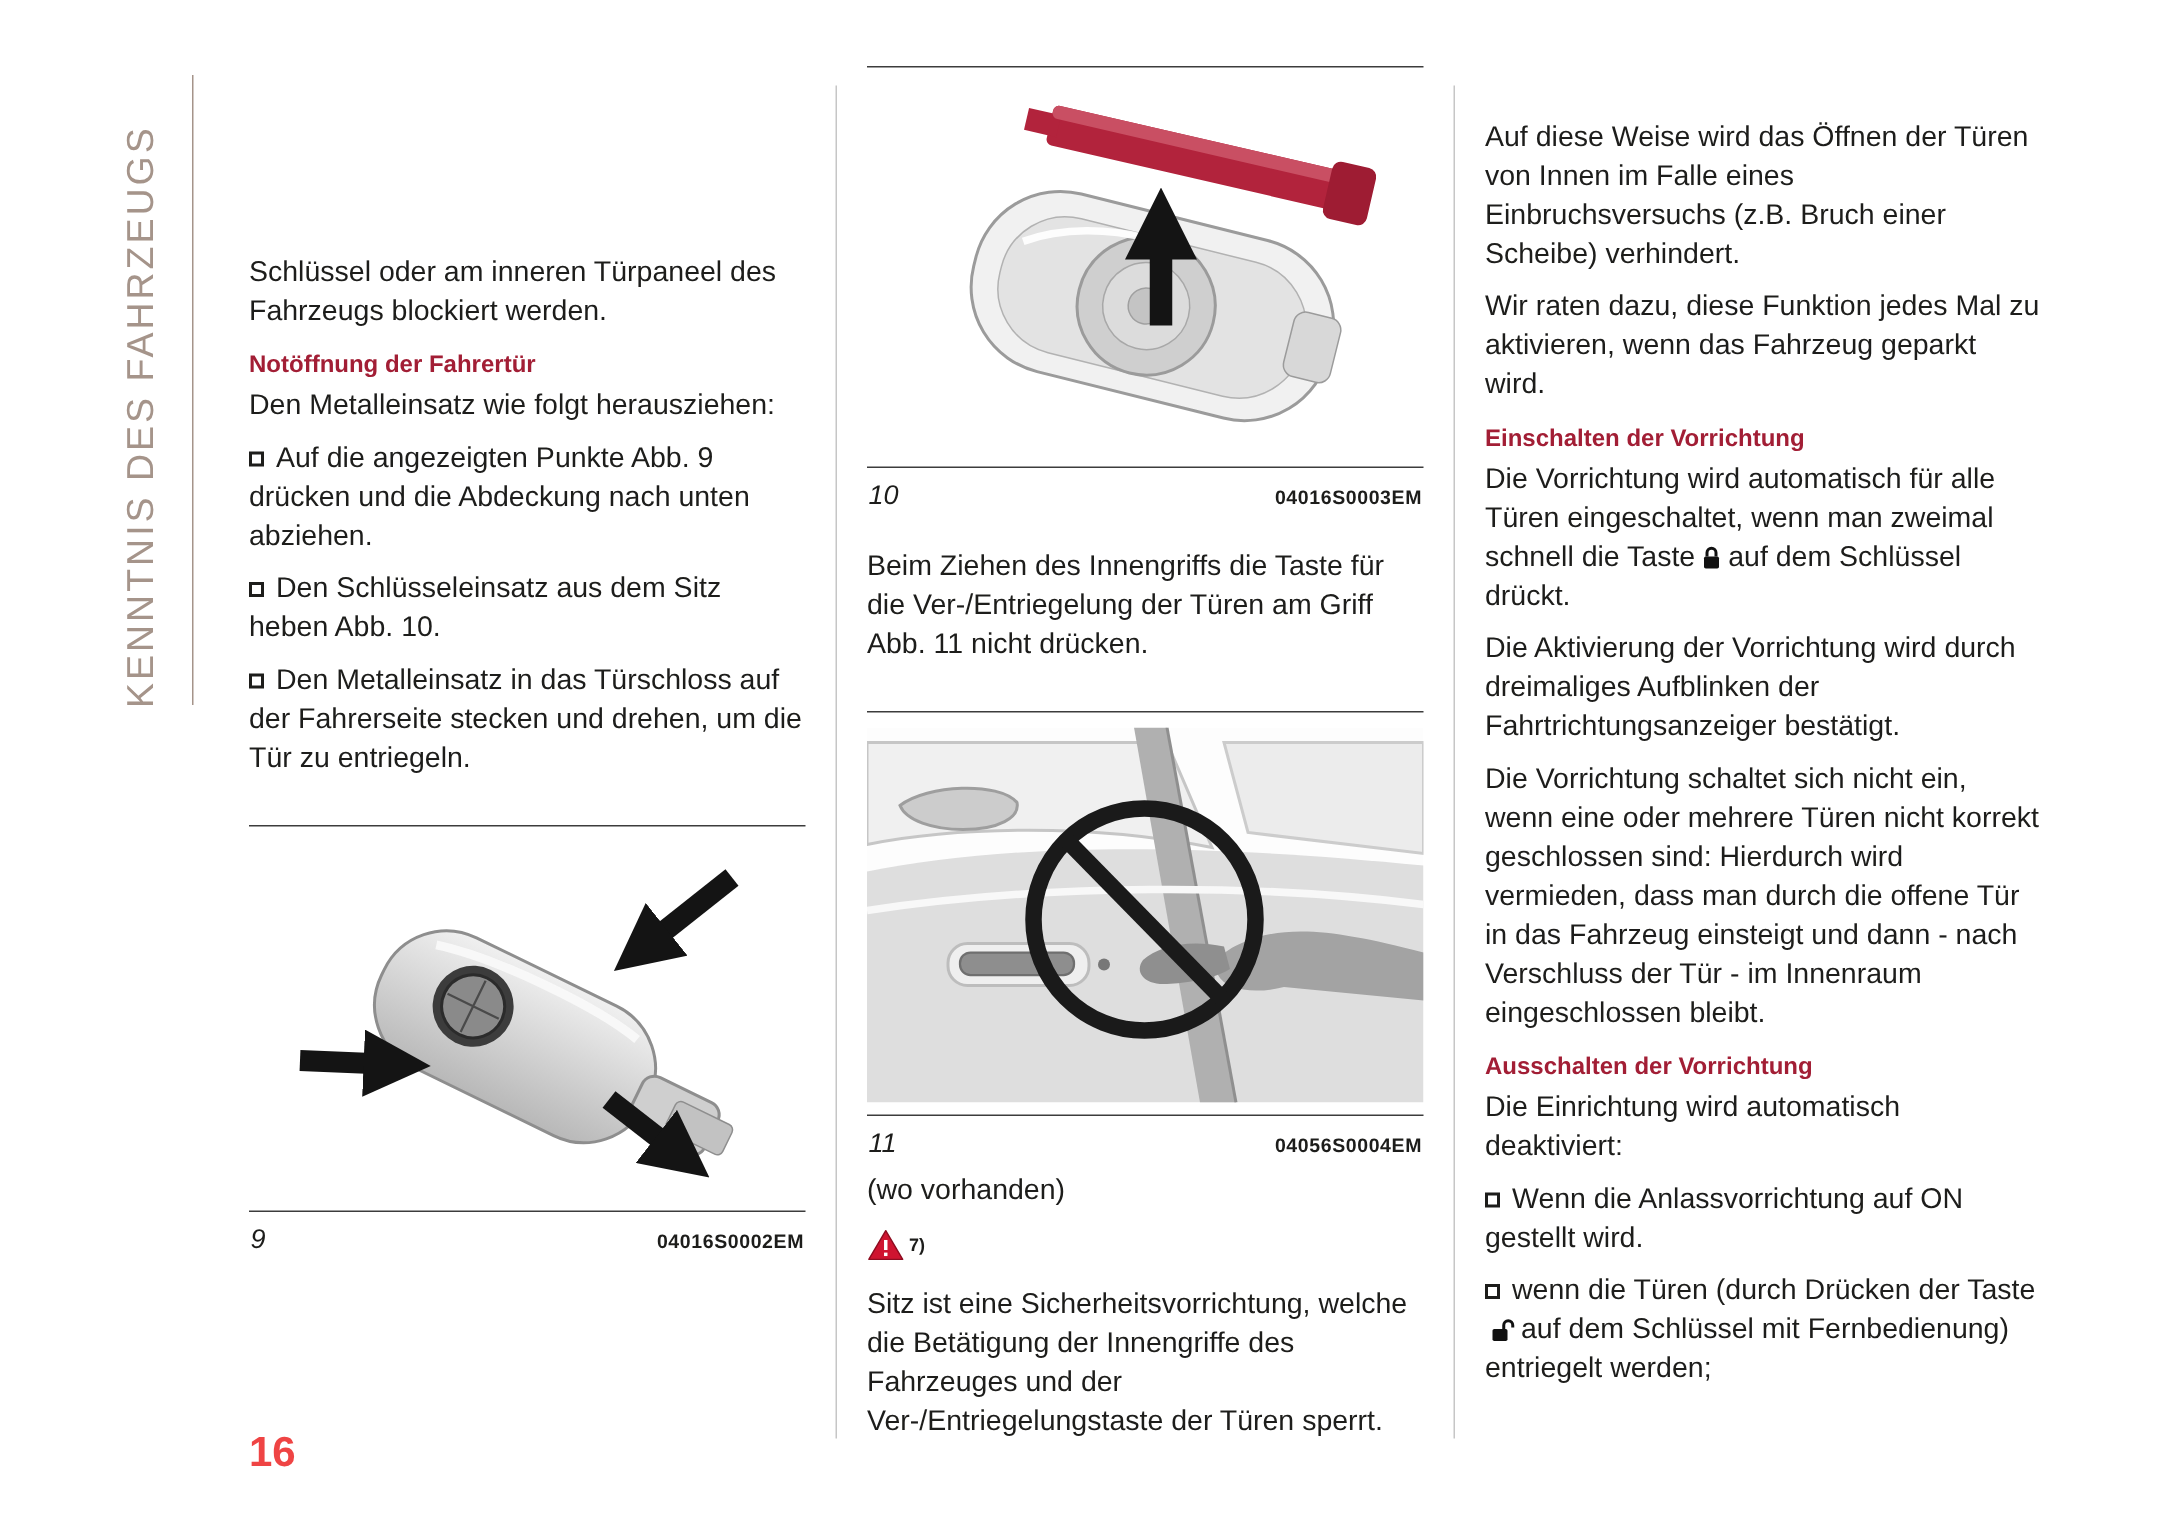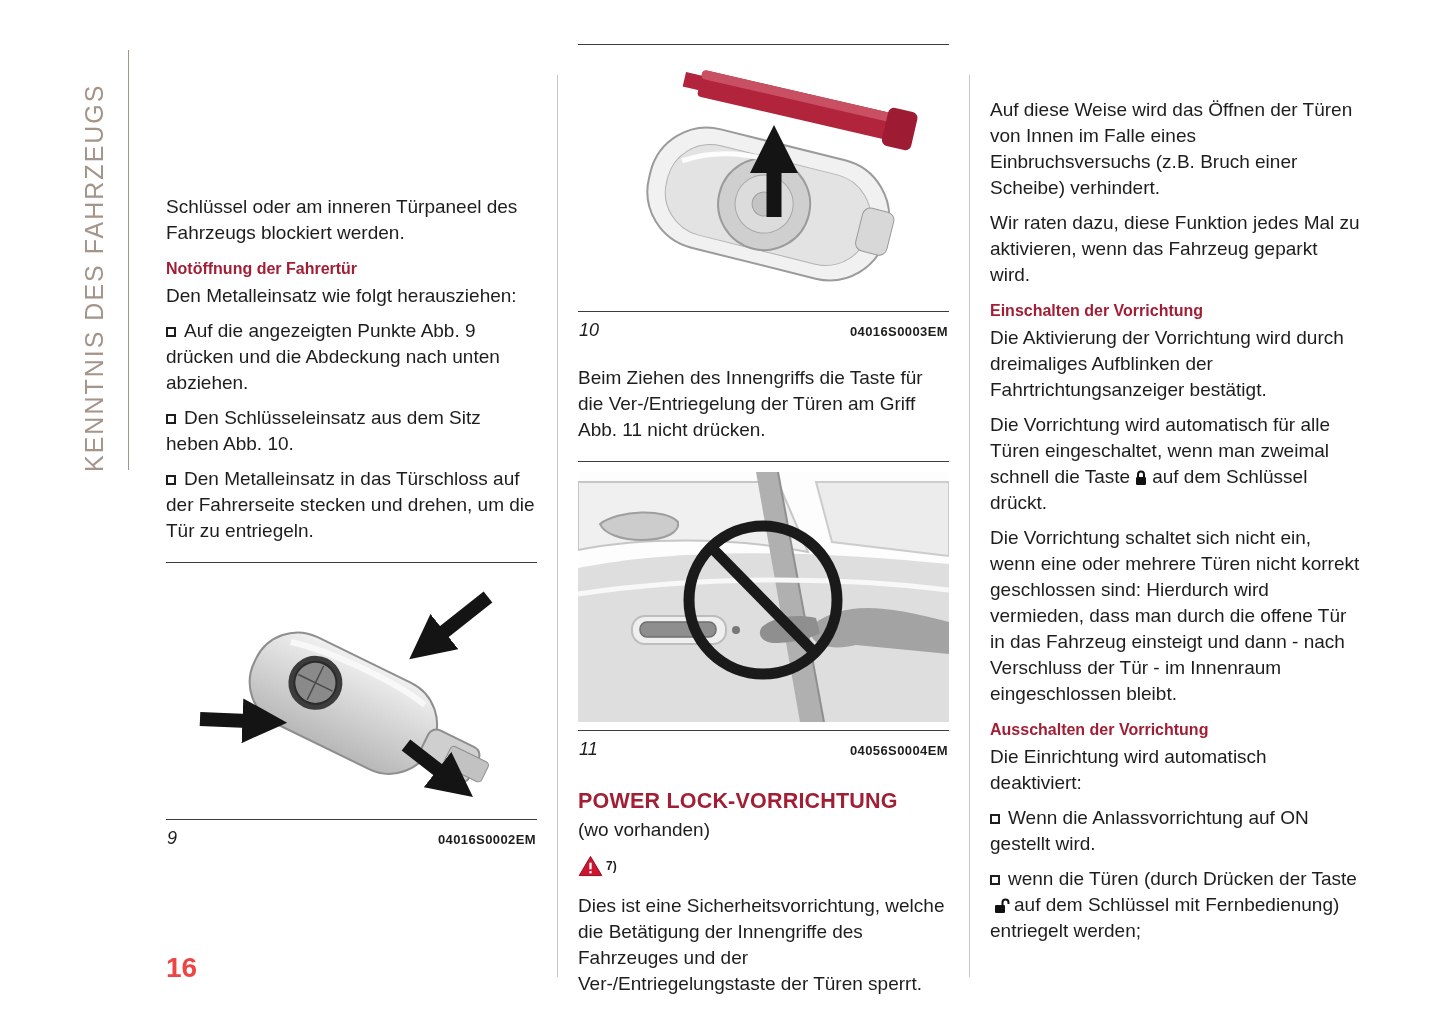--- a/index.html
+++ b/index.html
@@ -21,21 +21,21 @@
   p { margin:0 0 9px 0; }
   .section-heading { color:#a21e35; font-size:16px; line-height:26px; font-weight:bold; margin:10px 0 1px 0; }
   .power-heading { color:#a21e35; font-size:21.5px; line-height:27px; font-weight:bold; margin:20px 0 2px 0; letter-spacing:.2px; }
   .subheading { margin:0 0 12px 0; }
 
   .bullet-marker { display:inline-block; width:10px; height:10px; border:2px solid #1d1d1b;
     margin-right:8px; position:relative; top:0px; }
 
   
   .figure { border-top:1px solid #3c3c3c; padding-top:10px; }
-  .figure.spaced { margin-top:18px; }
+  .figure.spaced { margin-top:31px; }
   .figure svg { display:block; width:100%; height:auto; }
   .fig-caption { display:flex; justify-content:space-between; align-items:baseline;
     border-top:1px solid #3c3c3c; margin-top:8px; padding:5px 1px 4px 1px; }
   .fig-number { font-size:18px;font-style:italic; }
   .fig-code { font-size:13px; font-weight:bold; letter-spacing:.4px; }
 
   
   .inline-lock { vertical-align:-3px; margin:0 4px; }
   .warning-row { margin:6px 0 12px 0; display:flex; align-items:flex-start; }
   .warning-ref { font-size:12px; font-weight:bold; position:relative; top:-2px; margin-left:3px; }
@@ -147,48 +147,47 @@
           <path d="M238 146 C214 141 194 146 184 155 C178 163 185 172 200 171 C220 170 234 166 242 161 Z" fill="#8f8f8f"></path>
           <circle cx="185" cy="128" r="74" fill="none" stroke="#1a1a1a" stroke-width="11"></circle>
           <line x1="134" y1="76" x2="236" y2="180" stroke="#1a1a1a" stroke-width="11"></line>
         </svg>
         <div class="fig-caption">
           <span class="fig-number">11</span>
           <span class="fig-code">04056S0004EM</span>
         </div>
       </div>
 
-      <div class="power-heading">POWER LOCK-VORRICHTUNG</div>
       <p class="subheading">(wo vorhanden)</p>
 
       <div class="warning-row">
         <svg width="25" height="22" viewBox="0 0 26 23" xmlns="http://www.w3.org/2000/svg">
           <path d="M13 1.5 L24.8 21.5 H1.2 Z" fill="#cf1430" stroke="#8e0c20" stroke-width="1" stroke-linejoin="round"></path>
           <rect x="11.8" y="8" width="2.4" height="7" fill="#ffffff"></rect>
           <rect x="11.8" y="16.8" width="2.4" height="2.4" fill="#ffffff"></rect>
         </svg>
         <span class="warning-ref">7)</span>
       </div>
 
-      <p>Dies ist eine Sicherheitsvorrichtung, welche die Betätigung der Innengriffe des Fahrzeuges und der Ver-/Entriegelungstaste der Türen sperrt.</p>
+      <p>Sitz ist eine Sicherheitsvorrichtung, welche die Betätigung der Innengriffe des Fahrzeuges und der Ver-/Entriegelungstaste der Türen sperrt.</p>
     </div>
 
     <div class="col-divider"></div>
 
     <div class="col">
       <p>Auf diese Weise wird das Öffnen der Türen von Innen im Falle eines Einbruchsversuchs (z.B. Bruch einer Scheibe) verhindert.</p>
       <p>Wir raten dazu, diese Funktion jedes Mal zu aktivieren, wenn das Fahrzeug geparkt wird.</p>
 
       <div class="section-heading">Einschalten der Vorrichtung</div>
-      <p>Die Aktivierung der Vorrichtung wird durch dreimaliges Aufblinken der Fahrtrichtungsanzeiger bestätigt.</p>
-
       <p><span>Die Vorrichtung wird automatisch für alle Türen eingeschaltet, wenn man zweimal schnell die Taste</span><svg class="inline-lock" width="14" height="17" viewBox="0 0 14 17" xmlns="http://www.w3.org/2000/svg">
             <path d="M4 8 V5.5 a3 3 0 0 1 6 0 V8" fill="none" stroke="#111" stroke-width="2"></path>
             <rect x="2" y="8" width="10" height="8" rx="1.2" fill="#111"></rect>
           </svg><span>auf dem Schlüssel drückt.</span></p>
+
+      <p>Die Aktivierung der Vorrichtung wird durch dreimaliges Aufblinken der Fahrtrichtungsanzeiger bestätigt.</p>
       <p>Die Vorrichtung schaltet sich nicht ein, wenn eine oder mehrere Türen nicht korrekt geschlossen sind: Hierdurch wird vermieden, dass man durch die offene Tür in das Fahrzeug einsteigt und dann - nach Verschluss der Tür - im Innenraum eingeschlossen bleibt.</p>
 
       <div class="section-heading">Ausschalten der Vorrichtung</div>
       <p>Die Einrichtung wird automatisch deaktiviert:</p>
 
       <p><span class="bullet-marker"></span><span>Wenn die Anlassvorrichtung auf ON gestellt wird.</span></p>
 
       <p><span class="bullet-marker"></span><span>wenn die Türen (durch Drücken der Taste</span><svg class="inline-lock" width="16" height="17" viewBox="0 0 16 17" xmlns="http://www.w3.org/2000/svg">
             <path d="M8.5 8 V5.5 a3 3 0 0 1 6 0 V7" fill="none" stroke="#111" stroke-width="2"></path>
             <rect x="1" y="8" width="10" height="8" rx="1.2" fill="#111"></rect>

